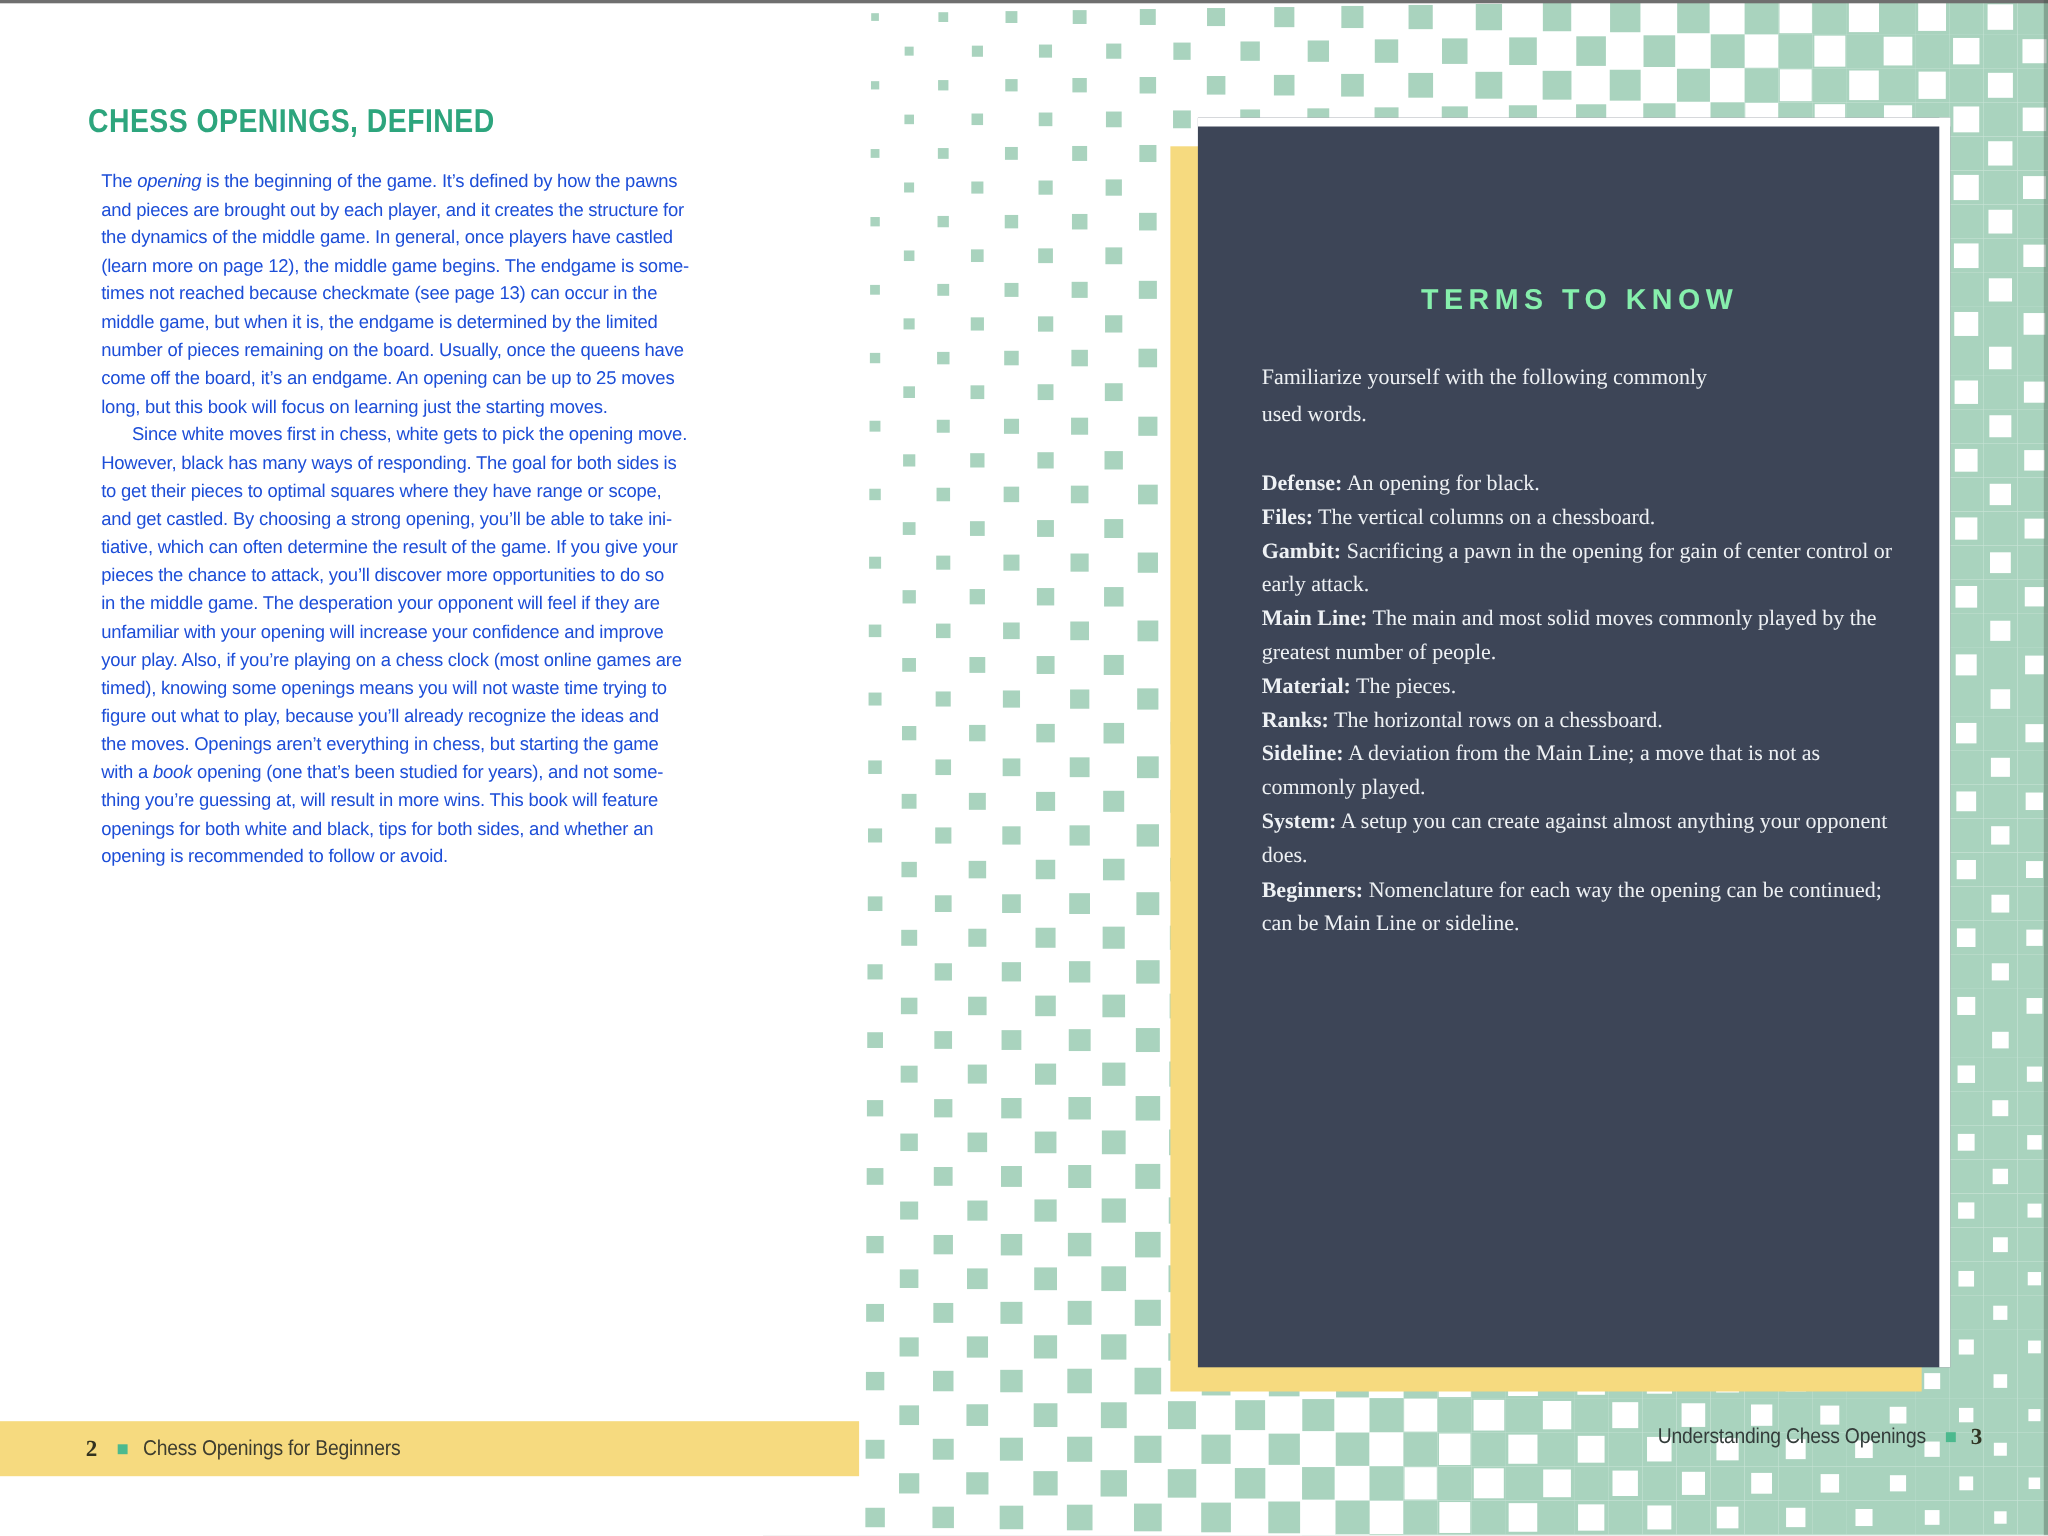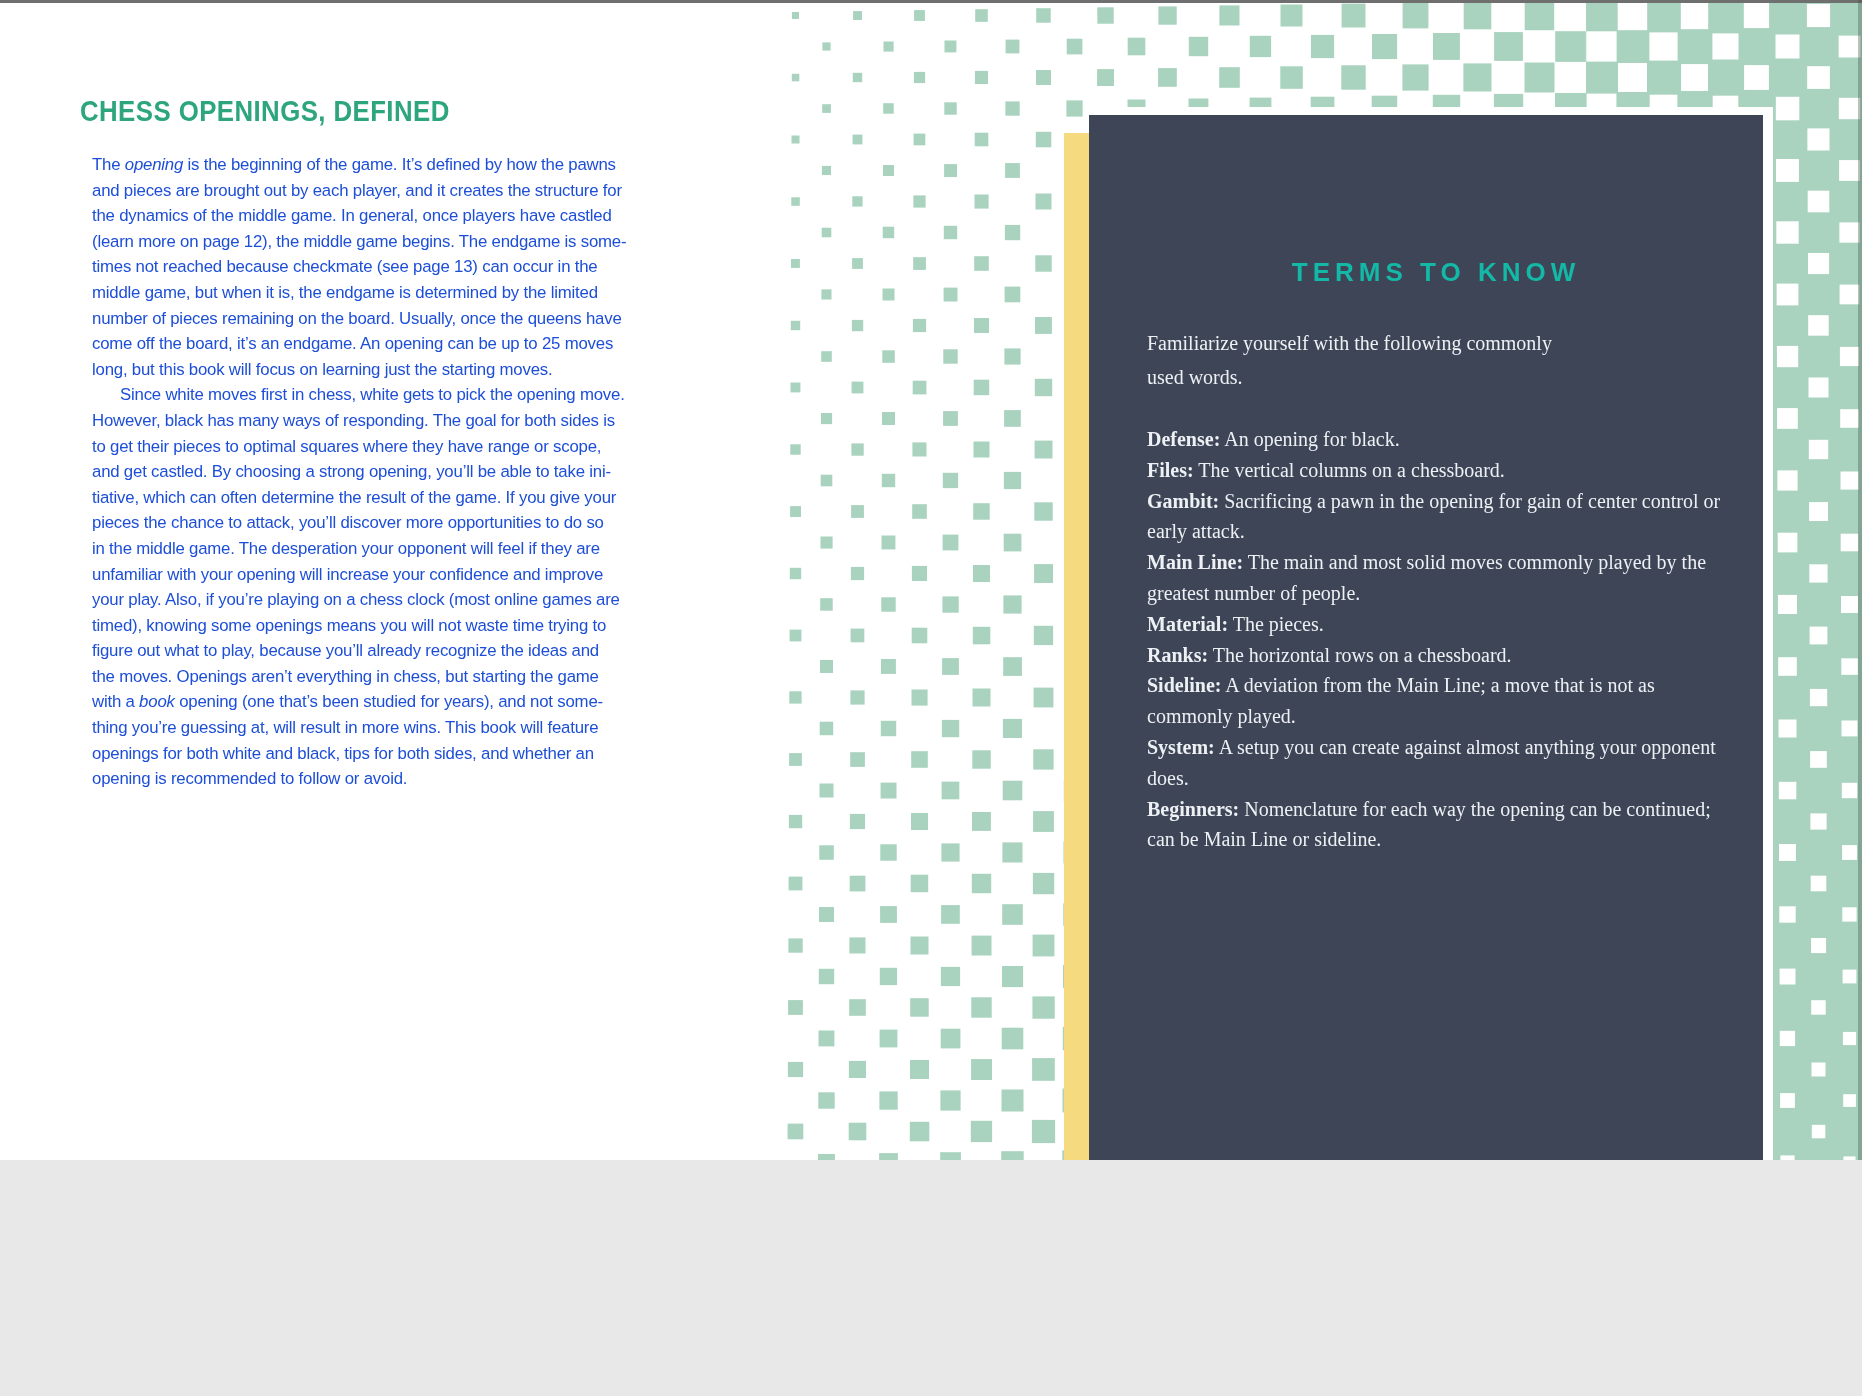--- a/index.html
+++ b/index.html
@@ -1,16 +1,16 @@
 <!DOCTYPE html>
 <html><head>
 <meta charset="utf-8">
 <style>
   html,body{margin:0;padding:0;background:#e8e8e8;}
-  #spread{position:relative;width:1862px;height:1160px;background:#ffffff;overflow:hidden;
+  #spread{position:relative;width:1862px;height:1396px;background:#ffffff;overflow:hidden;
           font-family:"Liberation Sans",sans-serif;}
   #top-edge{position:absolute;left:0;top:0;width:1862px;height:3px;background:#6f6f6f;z-index:30;}
   #right-edge{position:absolute;right:0;top:0;width:4px;height:1396px;background:rgba(60,80,70,.35);z-index:30;}
 
   
   #page-left{position:absolute;left:0;top:0;width:780px;height:1396px;background:#fff;}
   #chapter-heading{position:absolute;left:80px;top:94px;margin:0;font-size:30px;font-weight:bold;
       letter-spacing:.5px;transform:scaleX(.86);transform-origin:left center;white-space:nowrap;}
   #body-copy{position:absolute;left:80px;top:152px;width:628px;font-size:16.8px;line-height:25.6px;
       letter-spacing:-.2px;color:#474747;}
@@ -1565,21 +1565,21 @@
         <rect x="938.4" y="1403.4" width="14.2" height="14.2" fill="#ffffff"></rect>
         <rect x="961.0" y="1395.0" width="31.0" height="31.0" fill="#a9d3be"></rect>
         <rect x="992.0" y="1395.0" width="31.0" height="31.0" fill="#a9d3be"></rect>
         <rect x="1001.5" y="1404.5" width="12.1" height="12.1" fill="#ffffff"></rect>
         <rect x="1023.0" y="1395.0" width="31.0" height="31.0" fill="#a9d3be"></rect>
         <rect x="1054.0" y="1395.0" width="31.0" height="31.0" fill="#a9d3be"></rect>
         <rect x="1064.5" y="1405.5" width="10.0" height="10.0" fill="#ffffff"></rect>
       </svg>
     <div id="yellow-block" style="background: rgb(246, 218, 127);"></div>
     <div id="terms-panel" style="background: rgb(61, 69, 87); color: rgb(238, 241, 244);">
-      <h2 id="terms-title" style="color: #14b8a6;">TERMS TO KNOW</h2>
+      <h2 id="terms-title" style="color: #86efac;">TERMS TO KNOW</h2>
       <p id="terms-intro">Familiarize yourself with the following commonly
 used words.</p>
       <div id="terms-list">
           <p><b>Defense:</b><span> An opening for black.</span></p>
           <p><b>Files:</b><span> The vertical columns on a chessboard.</span></p>
           <p><b>Gambit:</b><span> Sacrificing a pawn in the opening for gain of center control or early attack.</span></p>
           <p><b>Main Line:</b><span> The main and most solid moves commonly played by the greatest number of people.</span></p>
           <p><b>Material:</b><span> The pieces.</span></p>
           <p><b>Ranks:</b><span> The horizontal rows on a chessboard.</span></p>
           <p><b>Sideline:</b><span> A deviation from the Main Line; a move that is not as commonly played.</span></p>

